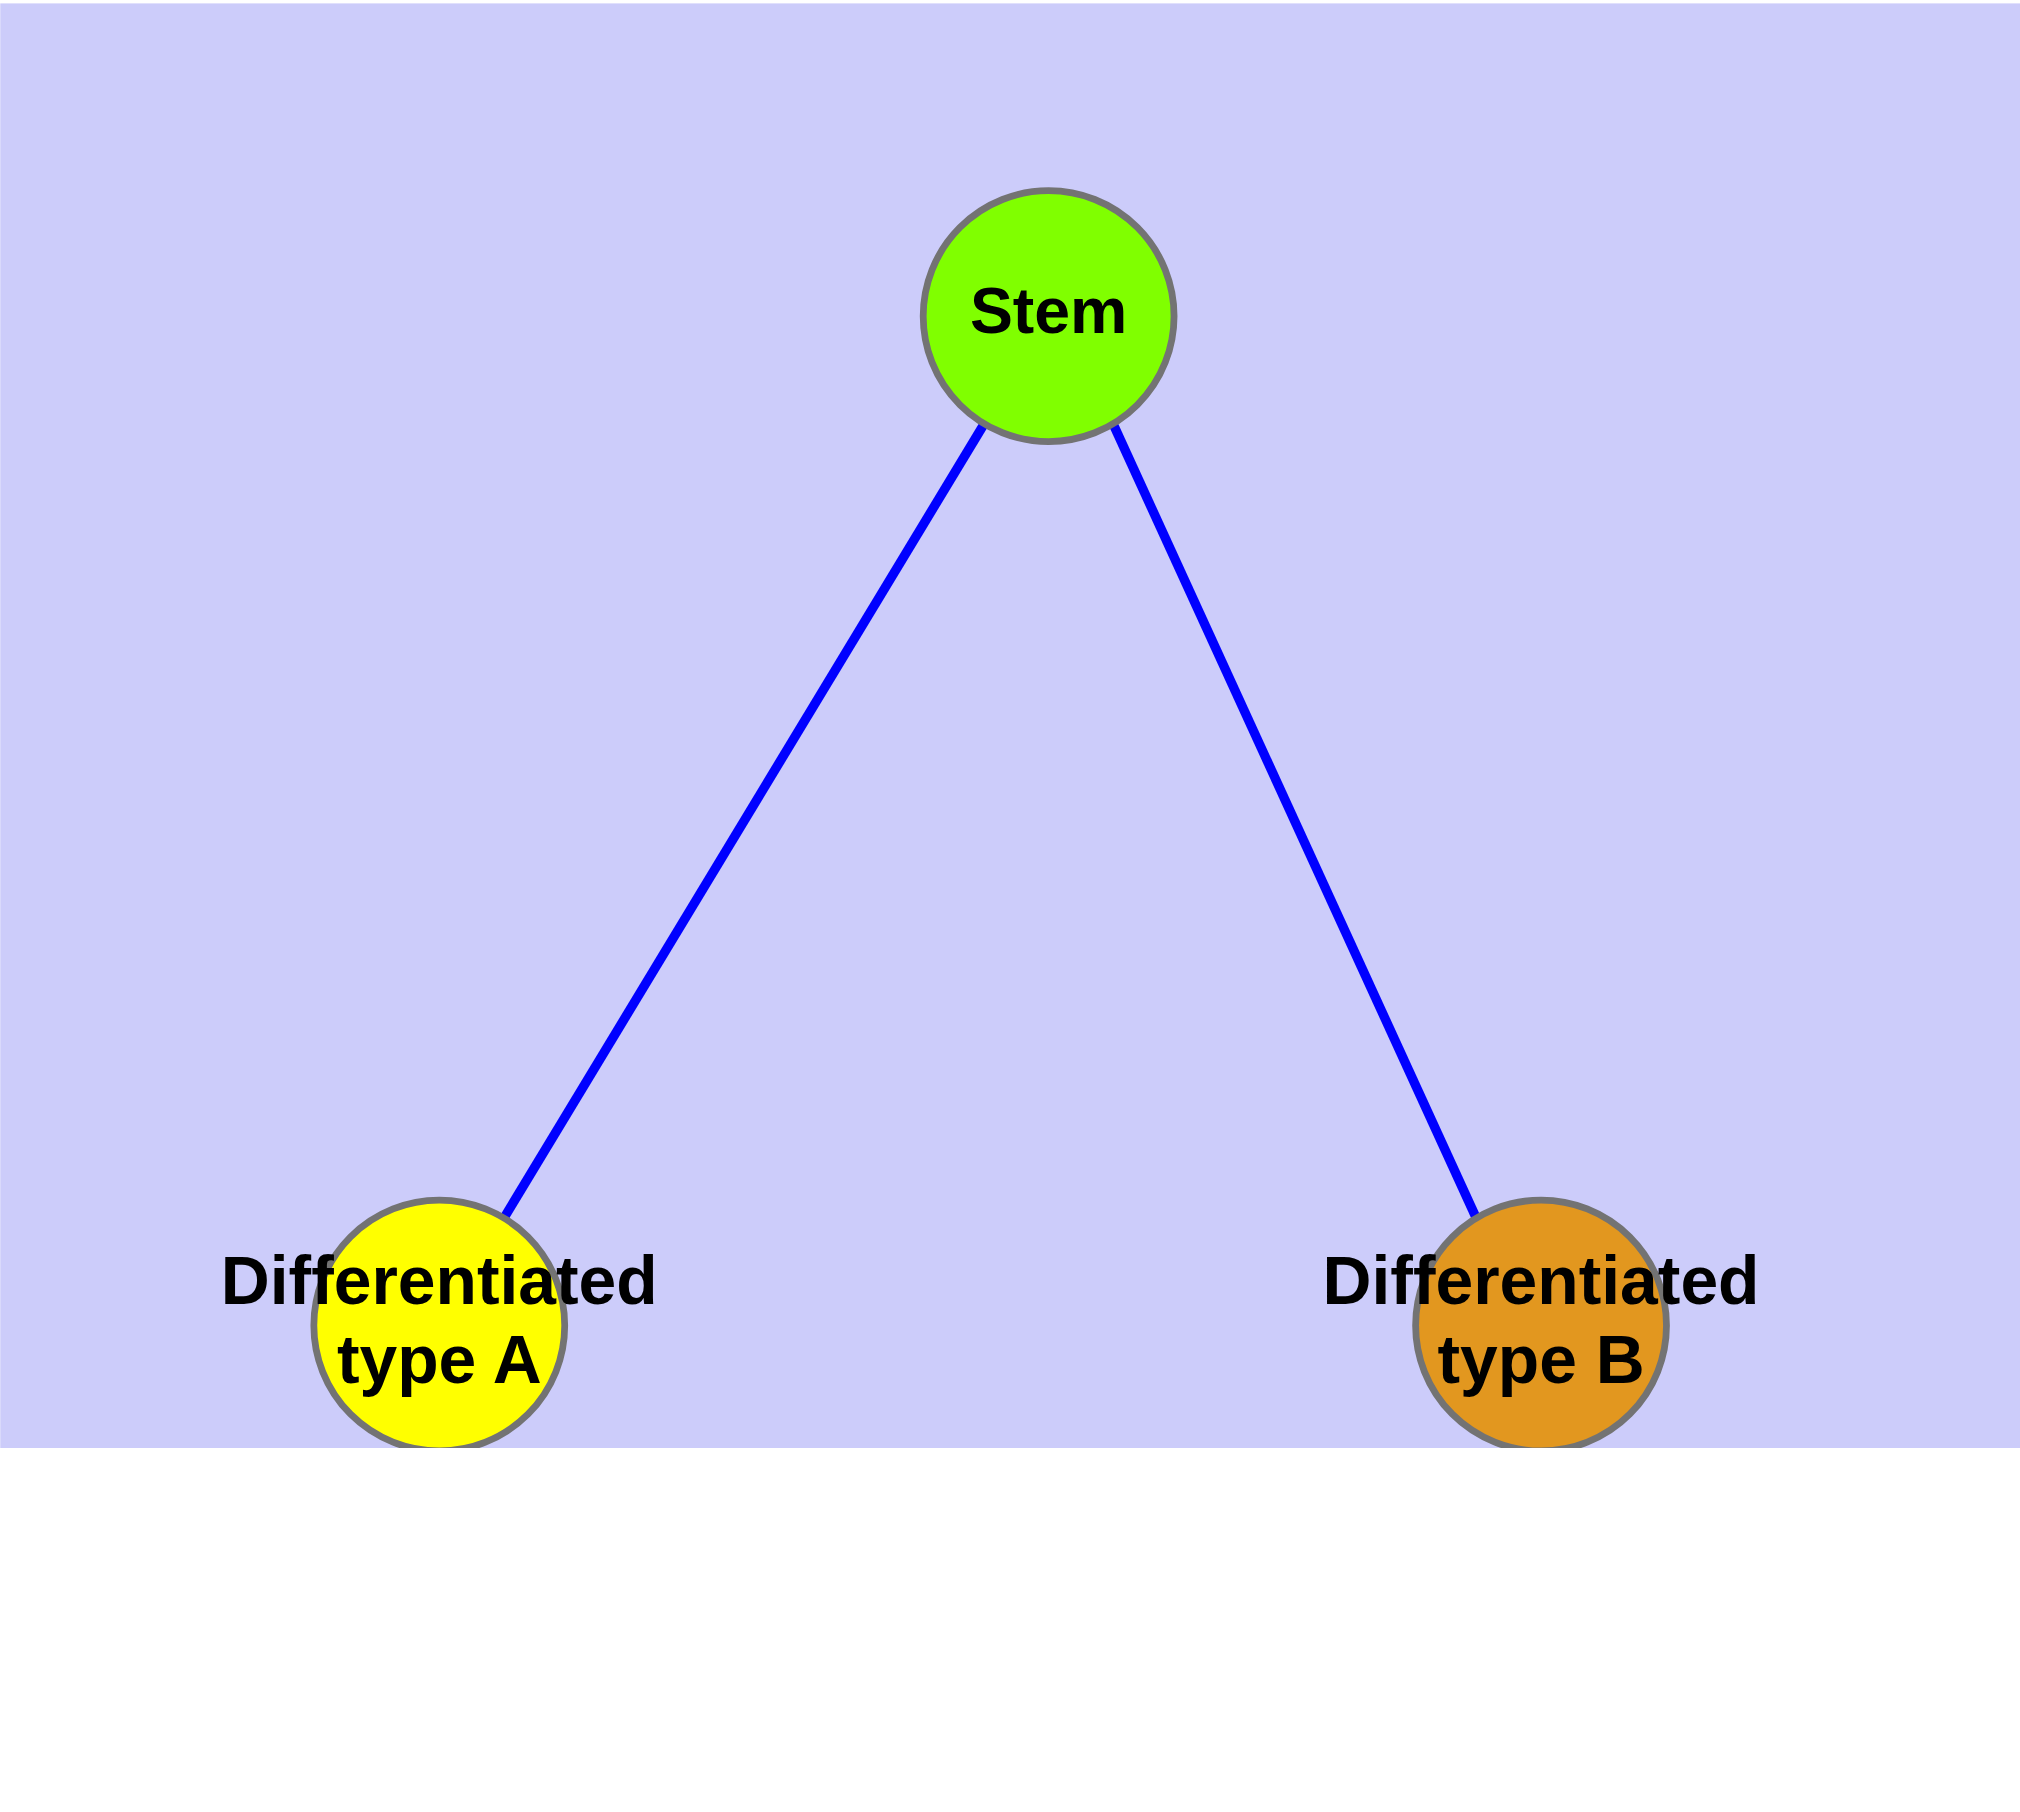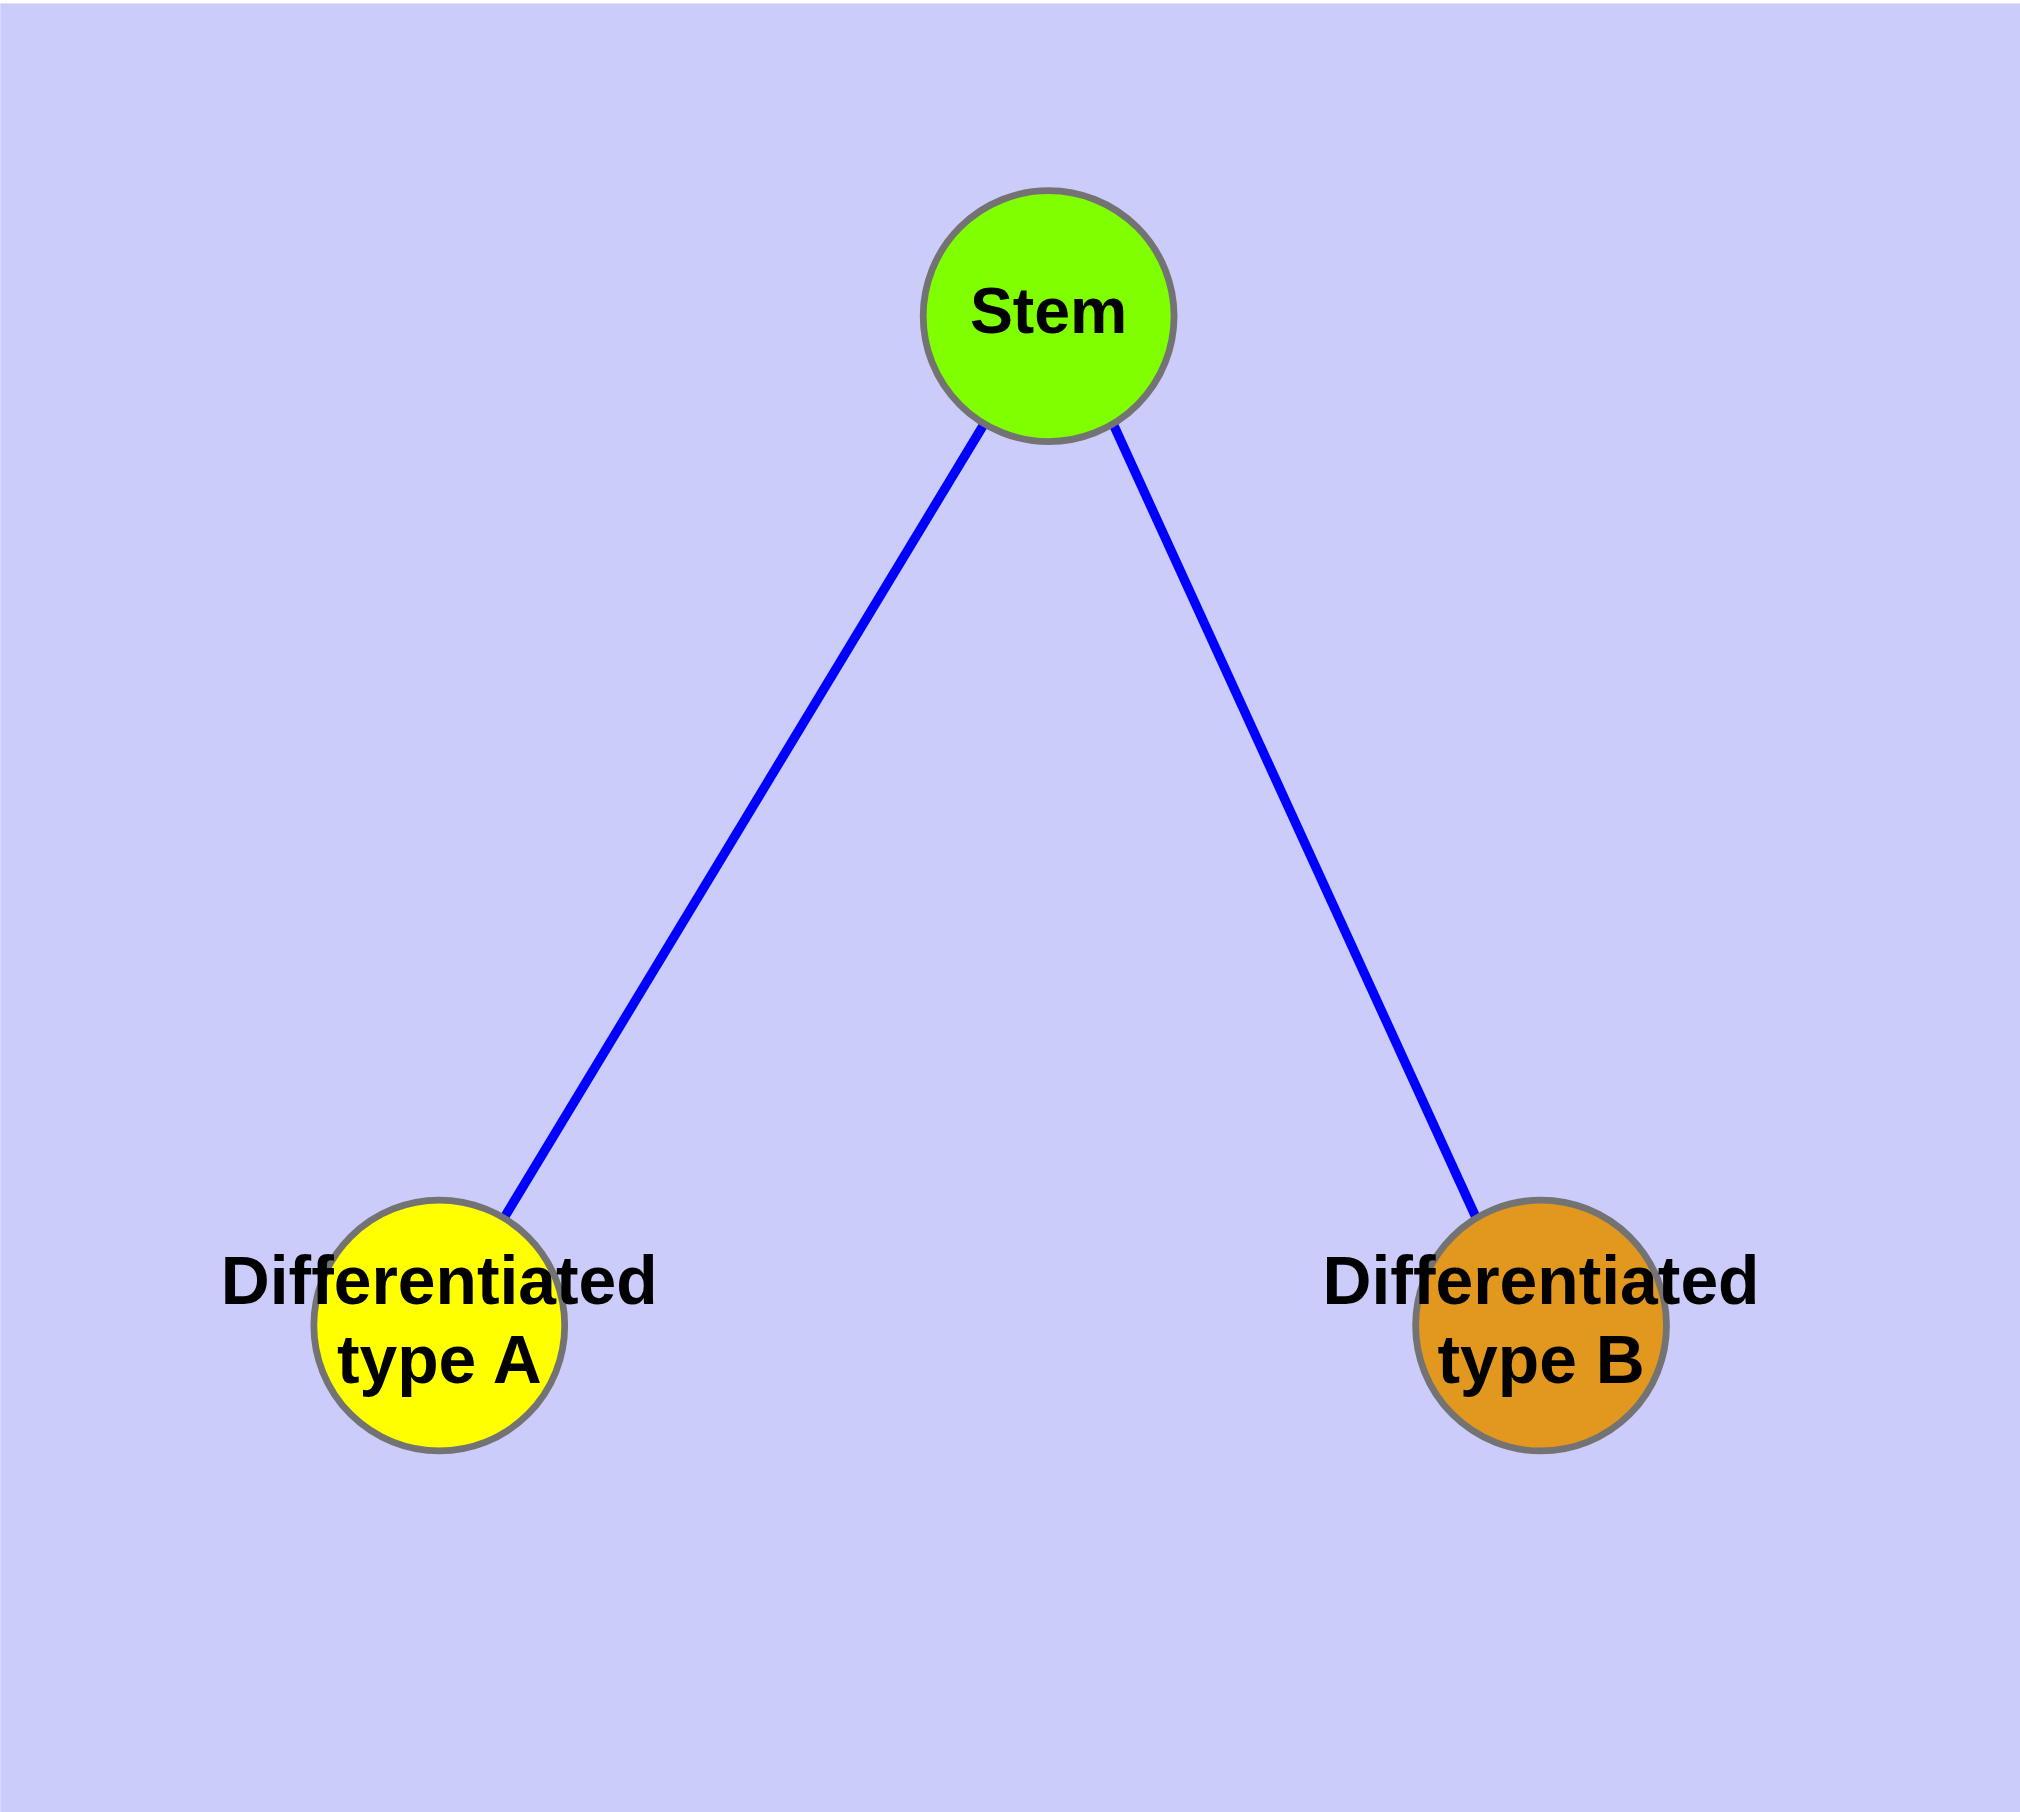--- a/index.html
+++ b/index.html
@@ -31,21 +31,21 @@
     text-anchor: middle;
     dominant-baseline: middle;
   }
   .edge-line {
     stroke-linecap: butt;
   }
 </style>
 </head>
 <body>
 
-<div id="canvas-root" style="width: 2021px; height: 1812px; background: rgb(255, 255, 255);">
+<div id="canvas-root" style="width: 2021px; height: 1448px; background: rgb(255, 255, 255);">
   <svg id="graph-svg" viewBox="0 0 2384 2138" xmlns="http://www.w3.org/2000/svg" style="width: 2021px; height: 1812px;">
 
     <rect id="bg-rect" x="0" y="4" width="2384" height="2134" fill="#ccccfa"></rect>
 
     <g id="edges-layer">
       <line class="edge-line" id="edge-0" x1="1161" y1="500" x2="595" y2="1436" stroke="#0000ff" stroke-width="11"></line>
       <line class="edge-line" id="edge-1" x1="1313" y1="500" x2="1741" y2="1436" stroke="#0000ff" stroke-width="11"></line>
     </g>
 
     <g id="nodes-layer">

